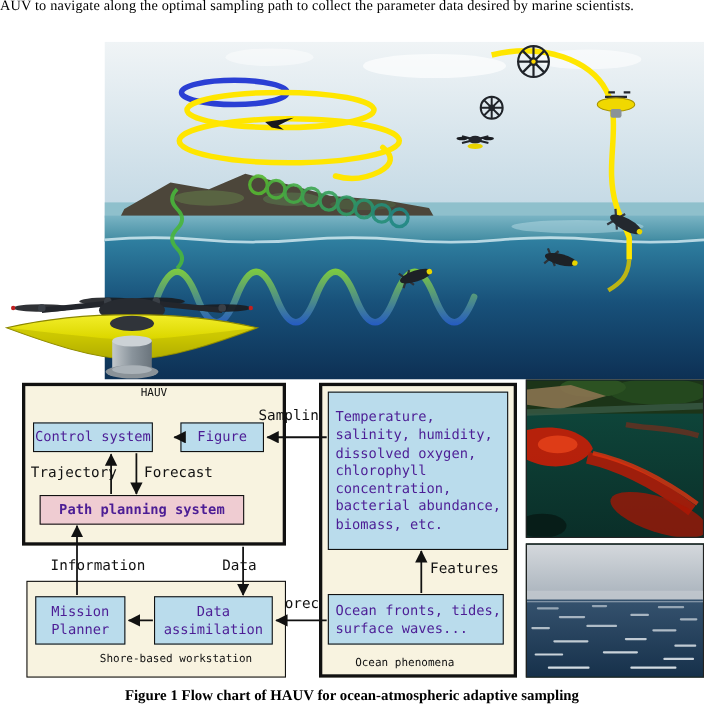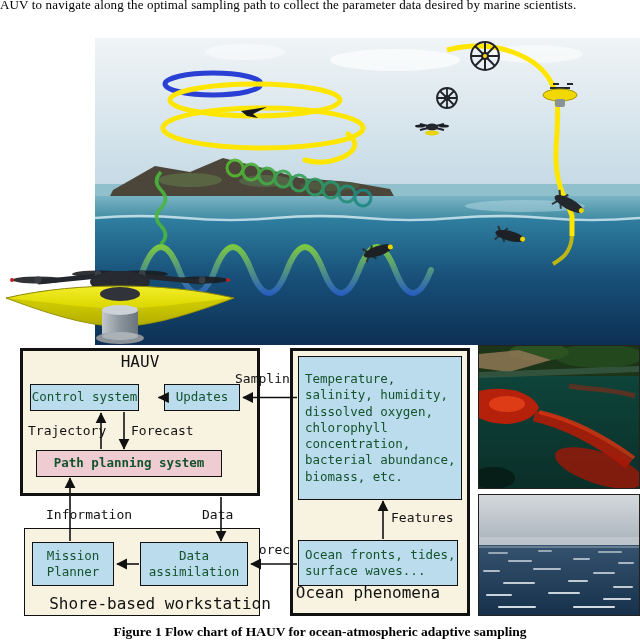--- a/index.html
+++ b/index.html
@@ -18,27 +18,27 @@
     position:absolute; top:624px; left:0; width:640px; text-align:center;
     font-size:13.5px; color:#000;font-weight:bold;
   }
   
   #flowchart { position:absolute; left:0; top:345px; width:480px; height:277px; }
   .panel { position:absolute; background:#f8f3e0; border:3px solid #111; }
   .panel.thin { border-width:1.5px; }
   .fbox {
     position:absolute; background:#badcec; border:1.5px solid #111;
     display:flex; align-items:center; justify-content:center; text-align:center;
-    font-size:12.5px; line-height:1.3; color:#14532d;
+    font-size:12.5px; line-height:1.3; color:#4c1d95;
   }
   .fbox.pink { background:#efccd2; font-weight:bold; }
   .fbox.left { justify-content:flex-start; text-align:left; padding-left:6px; }
   .pre { white-space:pre-line; }
   .flabel { position:absolute; font-size:13px; white-space:nowrap; color:#111; }
-  .ptitle { position:absolute; font-size:16px; text-align:center; color:#111; }
+  .ptitle { position:absolute; font-size:10px; text-align:center; color:#111; }
   #arrows { position:absolute; left:0; top:0; width:480px; height:277px; pointer-events:none; }
   
   .photo { position:absolute; border:1px solid #222; overflow:hidden; background:#0a2e28; }
 </style>
 </head>
 <body>
 
 <div id="page">
 
   <div id="header-text" class="serif">AUV to navigate along the optimal sampling path to collect the parameter data desired by marine scientists.</div>
@@ -180,21 +180,21 @@
       <ellipse cx="120" cy="90" rx="18" ry="4" fill="#aab2b8"></ellipse>
     </svg>
   </div>
 
   <div id="flowchart">
 
     <div class="panel" style="left:20px; top:3px; width:240px; height:148px;"></div>
     <div class="ptitle" style="left:20px; top:7px; width:240px;">HAUV</div>
 
     <div class="fbox" style="left:30px; top:39px; width:109px; height:27px;">Control system</div>
-    <div class="fbox" style="left:164px; top:39px; width:76px; height:27px;">Updates</div>
+    <div class="fbox" style="left:164px; top:39px; width:76px; height:27px;">Figure</div>
 
     <div class="flabel" style="left:28px; top:78px;">Trajectory</div>
     <div class="flabel" style="left:131px; top:78px;">Forecast</div>
 
     <div class="fbox pink" style="left:36px; top:105px; width:186px; height:27px;">Path planning system</div>
 
     <div class="flabel" style="left:235px; top:26px;">Sampling</div>
     <div class="flabel" style="left:46px; top:162px;">Information</div>
     <div class="flabel" style="left:202px; top:162px;">Data</div>
     <div class="flabel" style="left:251px; top:197px;">Forecast</div>
@@ -210,21 +210,21 @@
     <div class="fbox left pre" style="left:298px; top:11px; width:164px; height:144px;">Temperature,
 salinity, humidity,
 dissolved oxygen,
 chlorophyll
 concentration,
 bacterial abundance,
 biomass, etc.</div>
     <div class="flabel" style="left:391px; top:165px;">Features</div>
     <div class="fbox left pre" style="left:298px; top:195px; width:160px; height:46px;">Ocean fronts, tides,
 surface waves...</div>
-    <div class="ptitle" style="left:290px; top:238px; width:156px;">Ocean phenomena</div>
+    <div class="ptitle" style="left:290px; top:252px; width:156px;">Ocean phenomena</div>
 
     <svg id="arrows" viewBox="0 0 480 277">
       <defs>
         <marker id="ah" markerWidth="8" markerHeight="8" refX="6.5" refY="3.5" orient="auto">
           <path d="M0,0 L7,3.5 L0,7 Z" fill="#111"></path>
         </marker>
       </defs>
       <g stroke="#111" stroke-width="1.6" fill="none">
         <path d="M163,52.5 L158.5,52.5" marker-end="url(#ah)"></path>
         <path d="M101,104 L101,68" marker-end="url(#ah)"></path>

